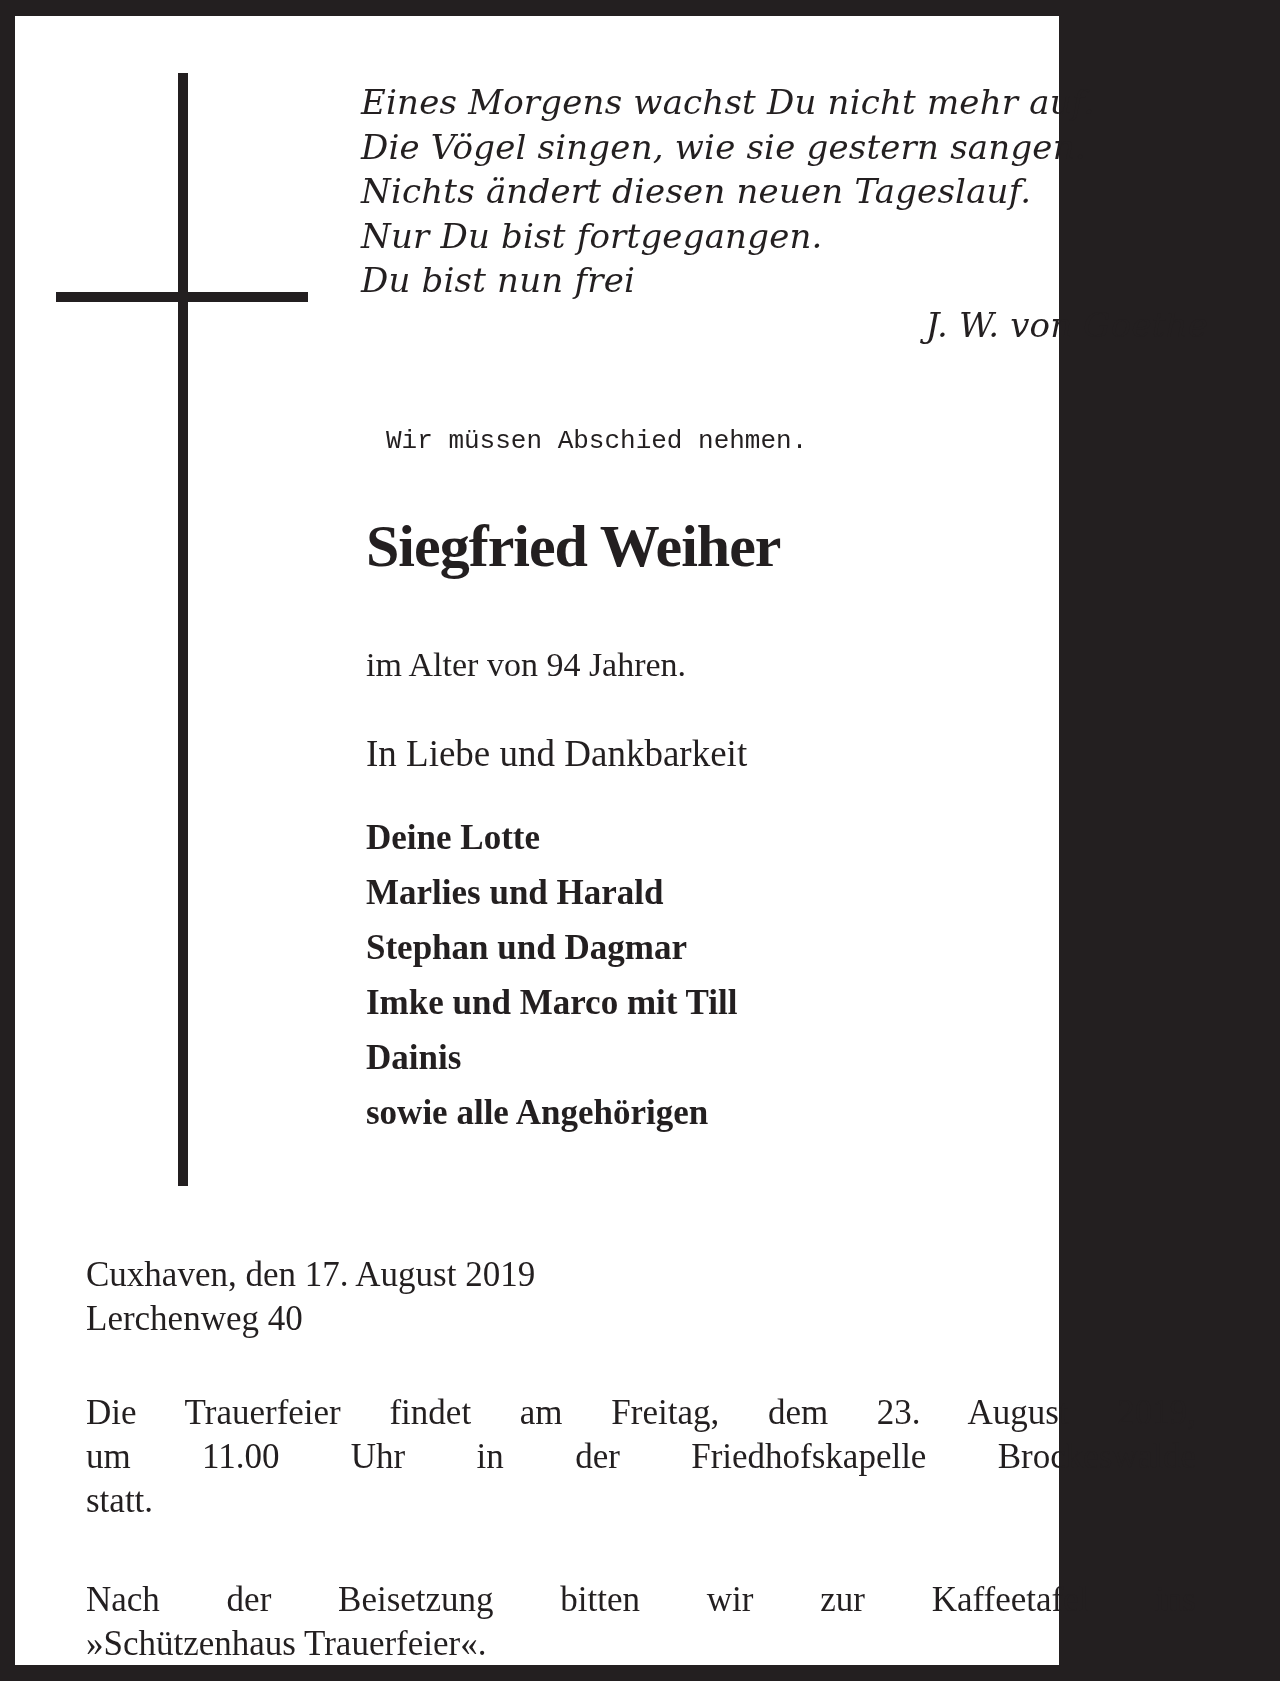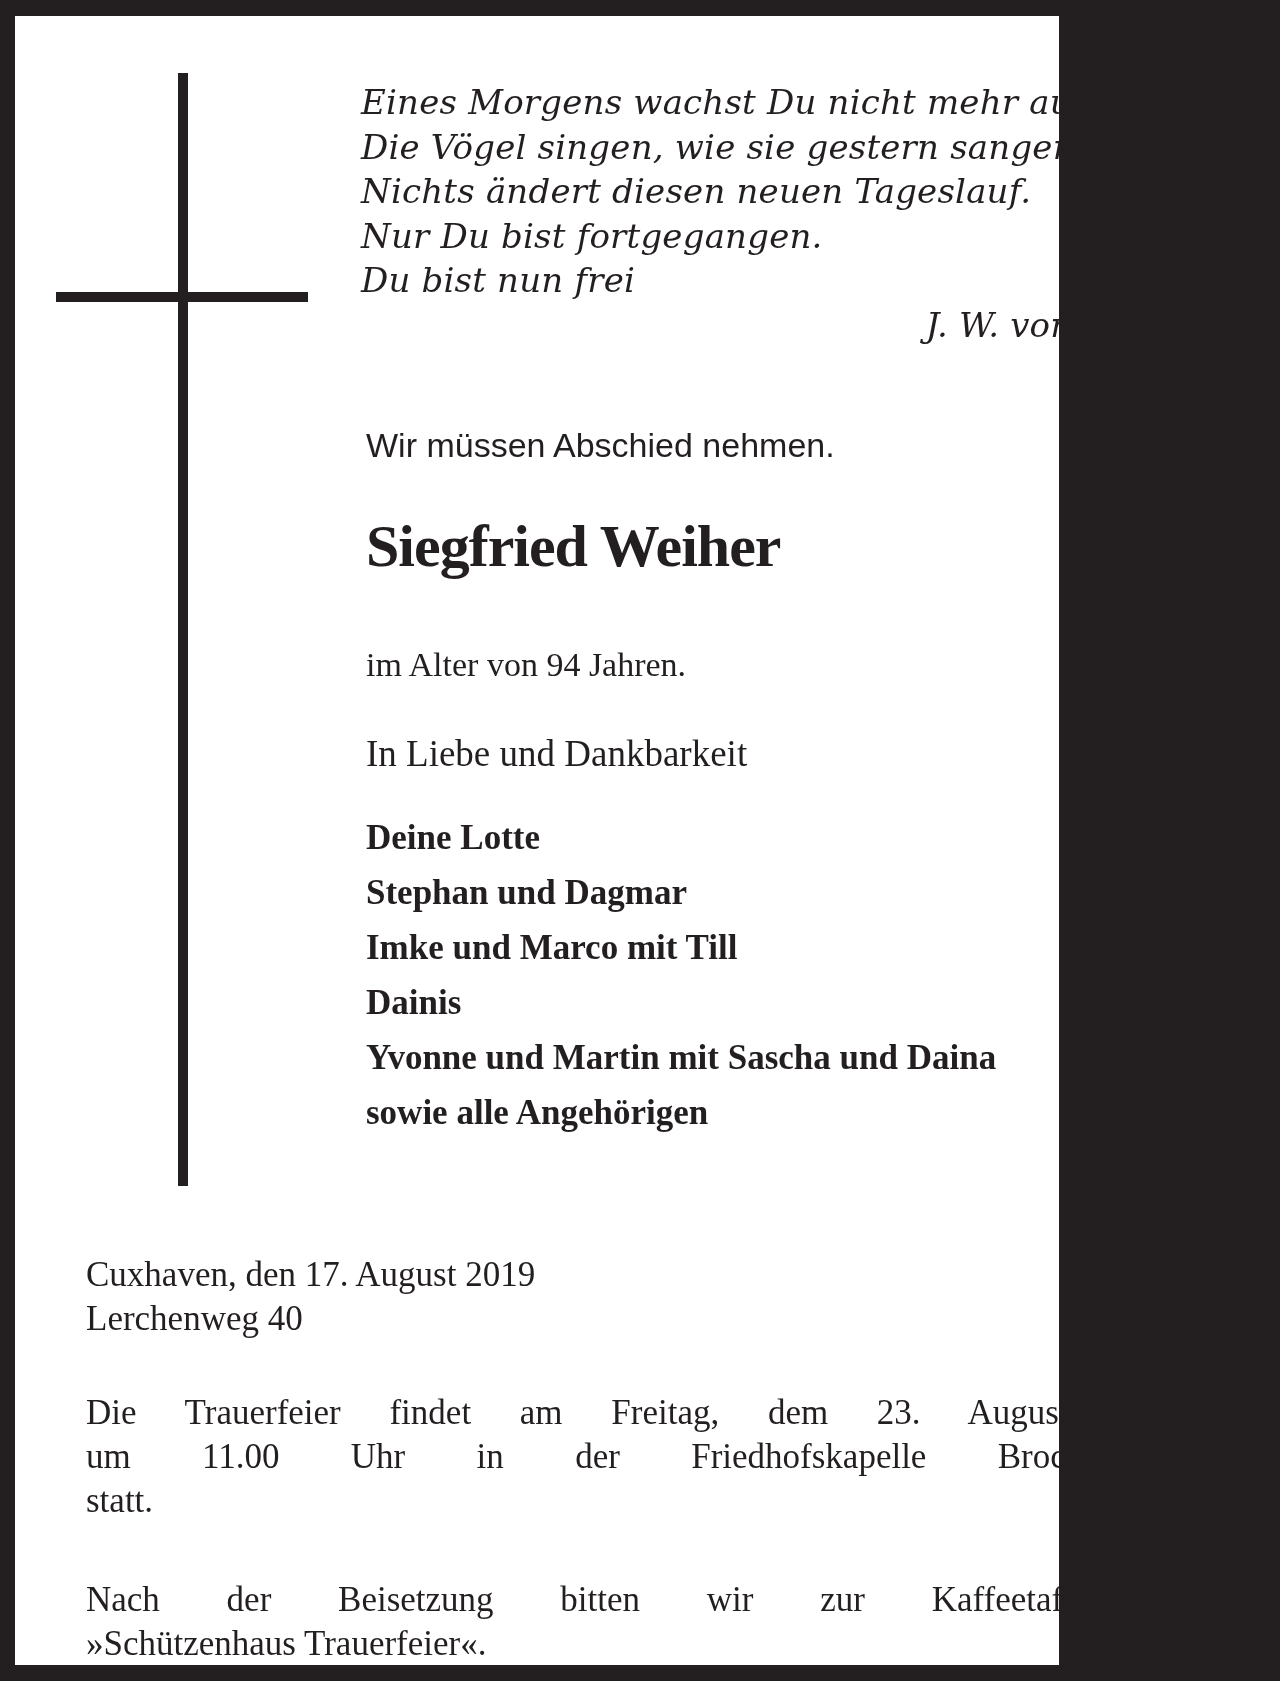--- a/index.html
+++ b/index.html
@@ -16,21 +16,21 @@
   .cross-v { position: absolute; left: 163px; top: 57px; width: 10px; height: 1113px; background: #231f20; }
   .cross-h { position: absolute; left: 41px; top: 276px; width: 252px; height: 10px; background: #231f20; }
   .poem {
     position: absolute; left: 346px; top: 64px; width: 847px;
     font-style: italic; font-size: 34px; line-height: 44.6px;
     font-family: "DejaVu Serif", serif;
   }
   .poem .line { white-space: nowrap; letter-spacing: 0.2px; }
   .poem .author { text-align: right; }
   .block { position: absolute; left: 351px; width: 850px; }
-  .intro { top: 410px; font-size: 34px; font-family: Liberation Sans, sans-serif; }
+  .intro { top: 410px; font-size: 26px; font-family: Liberation Mono, monospace; margin-left: 20px; }
   .name {
     top: 500px; font-size: 60px; font-weight: bold; font-family: "Liberation Serif", serif;
     letter-spacing: -1px; white-space: nowrap; line-height: 1;
   }
   .age { top: 630px; font-size: 34px; font-family: Liberation Serif, serif; }
   .thanks { top: 716px; font-size: 37px; font-family: "Liberation Serif", serif; }
   .family {
     top: 794px; font-size: 35px; font-weight: bold; font-family: "Liberation Serif", serif;
     line-height: 55px;
   }
@@ -61,24 +61,24 @@
     <div class="line author">J. W. von Goethe</div>
   </div>
 
   <div class="block intro">Wir müssen Abschied nehmen.</div>
   <div class="block name">Siegfried Weiher</div>
   <div class="block age">im Alter von 94 Jahren.</div>
   <div class="block thanks">In Liebe und Dankbarkeit</div>
 
   <div class="block family">
     <div class="line">Deine Lotte</div>
+    <div class="line">Marlies und Harald</div>
     <div class="line">Stephan und Dagmar</div>
     <div class="line">Imke und Marco mit Till</div>
     <div class="line">Dainis</div>
-    <div class="line">Yvonne und Martin mit Sascha und Daina</div>
     <div class="line">sowie alle Angehörigen</div>
   </div>
 
   <div class="bottom place">
     <div>Cuxhaven, den 17. August 2019</div>
     <div>Lerchenweg 40</div>
   </div>
 
   <div class="bottom service">
     <span class="jline">Die Trauerfeier findet am Freitag, dem 23. August 2019,</span>

